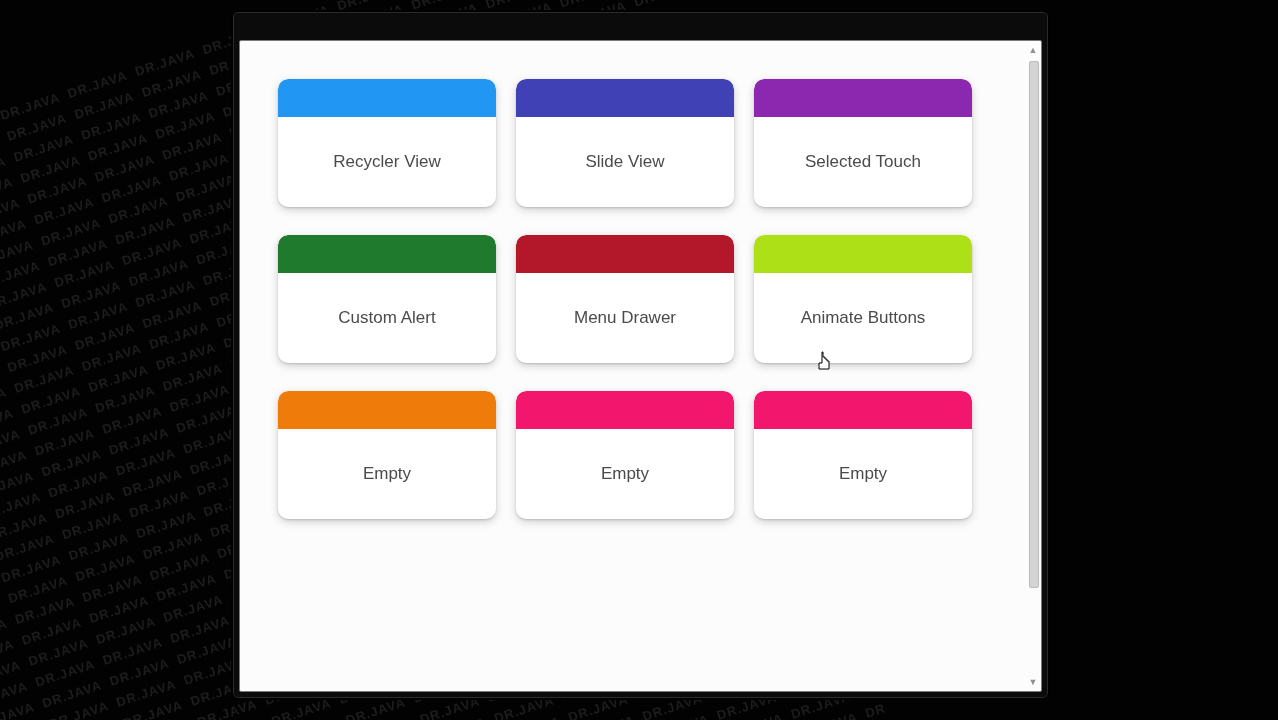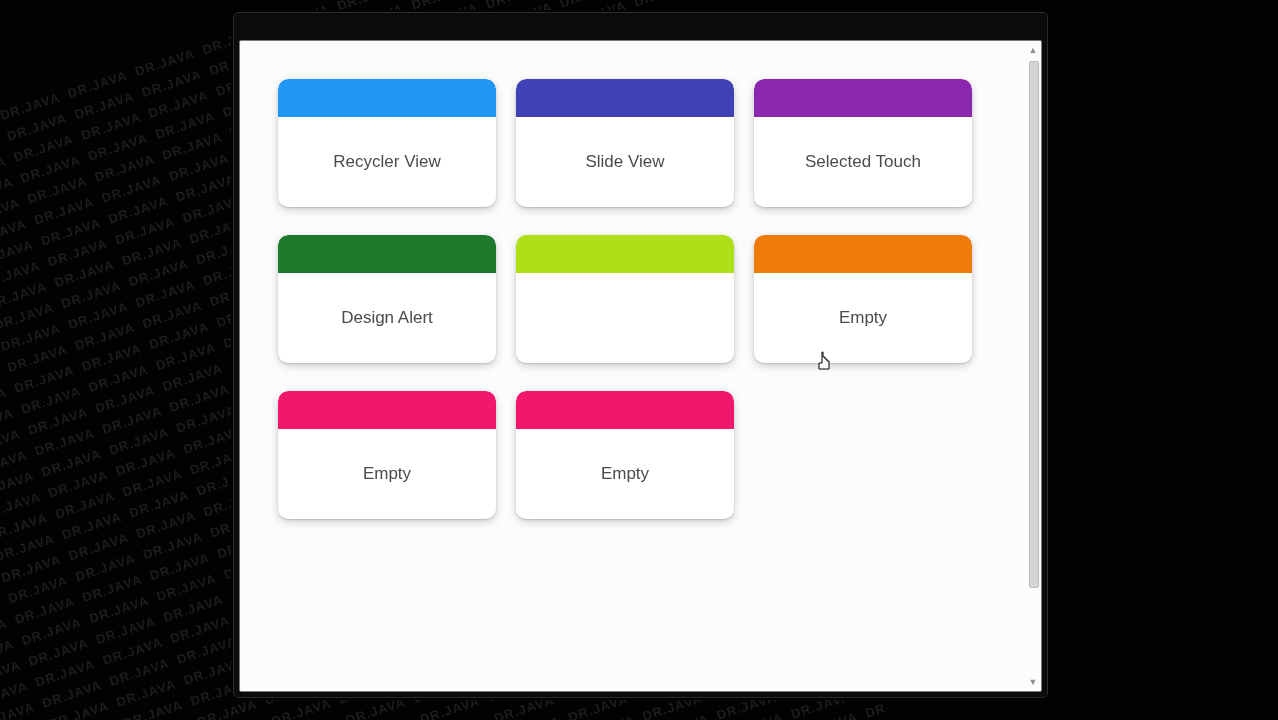--- a/index.html
+++ b/index.html
@@ -210,25 +210,34 @@
             </div>
             <div class="card">
               <div class="card-header" style="background: rgb(140, 39, 176);"></div>
               <div class="card-body">
                 <div class="card-label">Selected Touch</div>
               </div>
             </div>
             <div class="card">
               <div class="card-header" style="background: rgb(31, 122, 46);"></div>
               <div class="card-body">
-                <div class="card-label">Design Alert</div>
+                <div class="card-label">Custom Alert</div>
+              </div>
+            </div>
+            <div class="card">
+              <div class="card-header" style="background: rgb(179, 24, 42);"></div>
+              <div class="card-body">
+                <div class="card-label">Menu Drawer</div>
               </div>
             </div>
             <div class="card">
               <div class="card-header" style="background: rgb(174, 224, 24);"></div>
+              <div class="card-body">
+                <div class="card-label">Animate Buttons</div>
+              </div>
             </div>
             <div class="card">
               <div class="card-header" style="background: rgb(239, 124, 10);"></div>
               <div class="card-body">
                 <div class="card-label">Empty</div>
               </div>
             </div>
             <div class="card">
               <div class="card-header" style="background: rgb(243, 22, 109);"></div>
               <div class="card-body">

